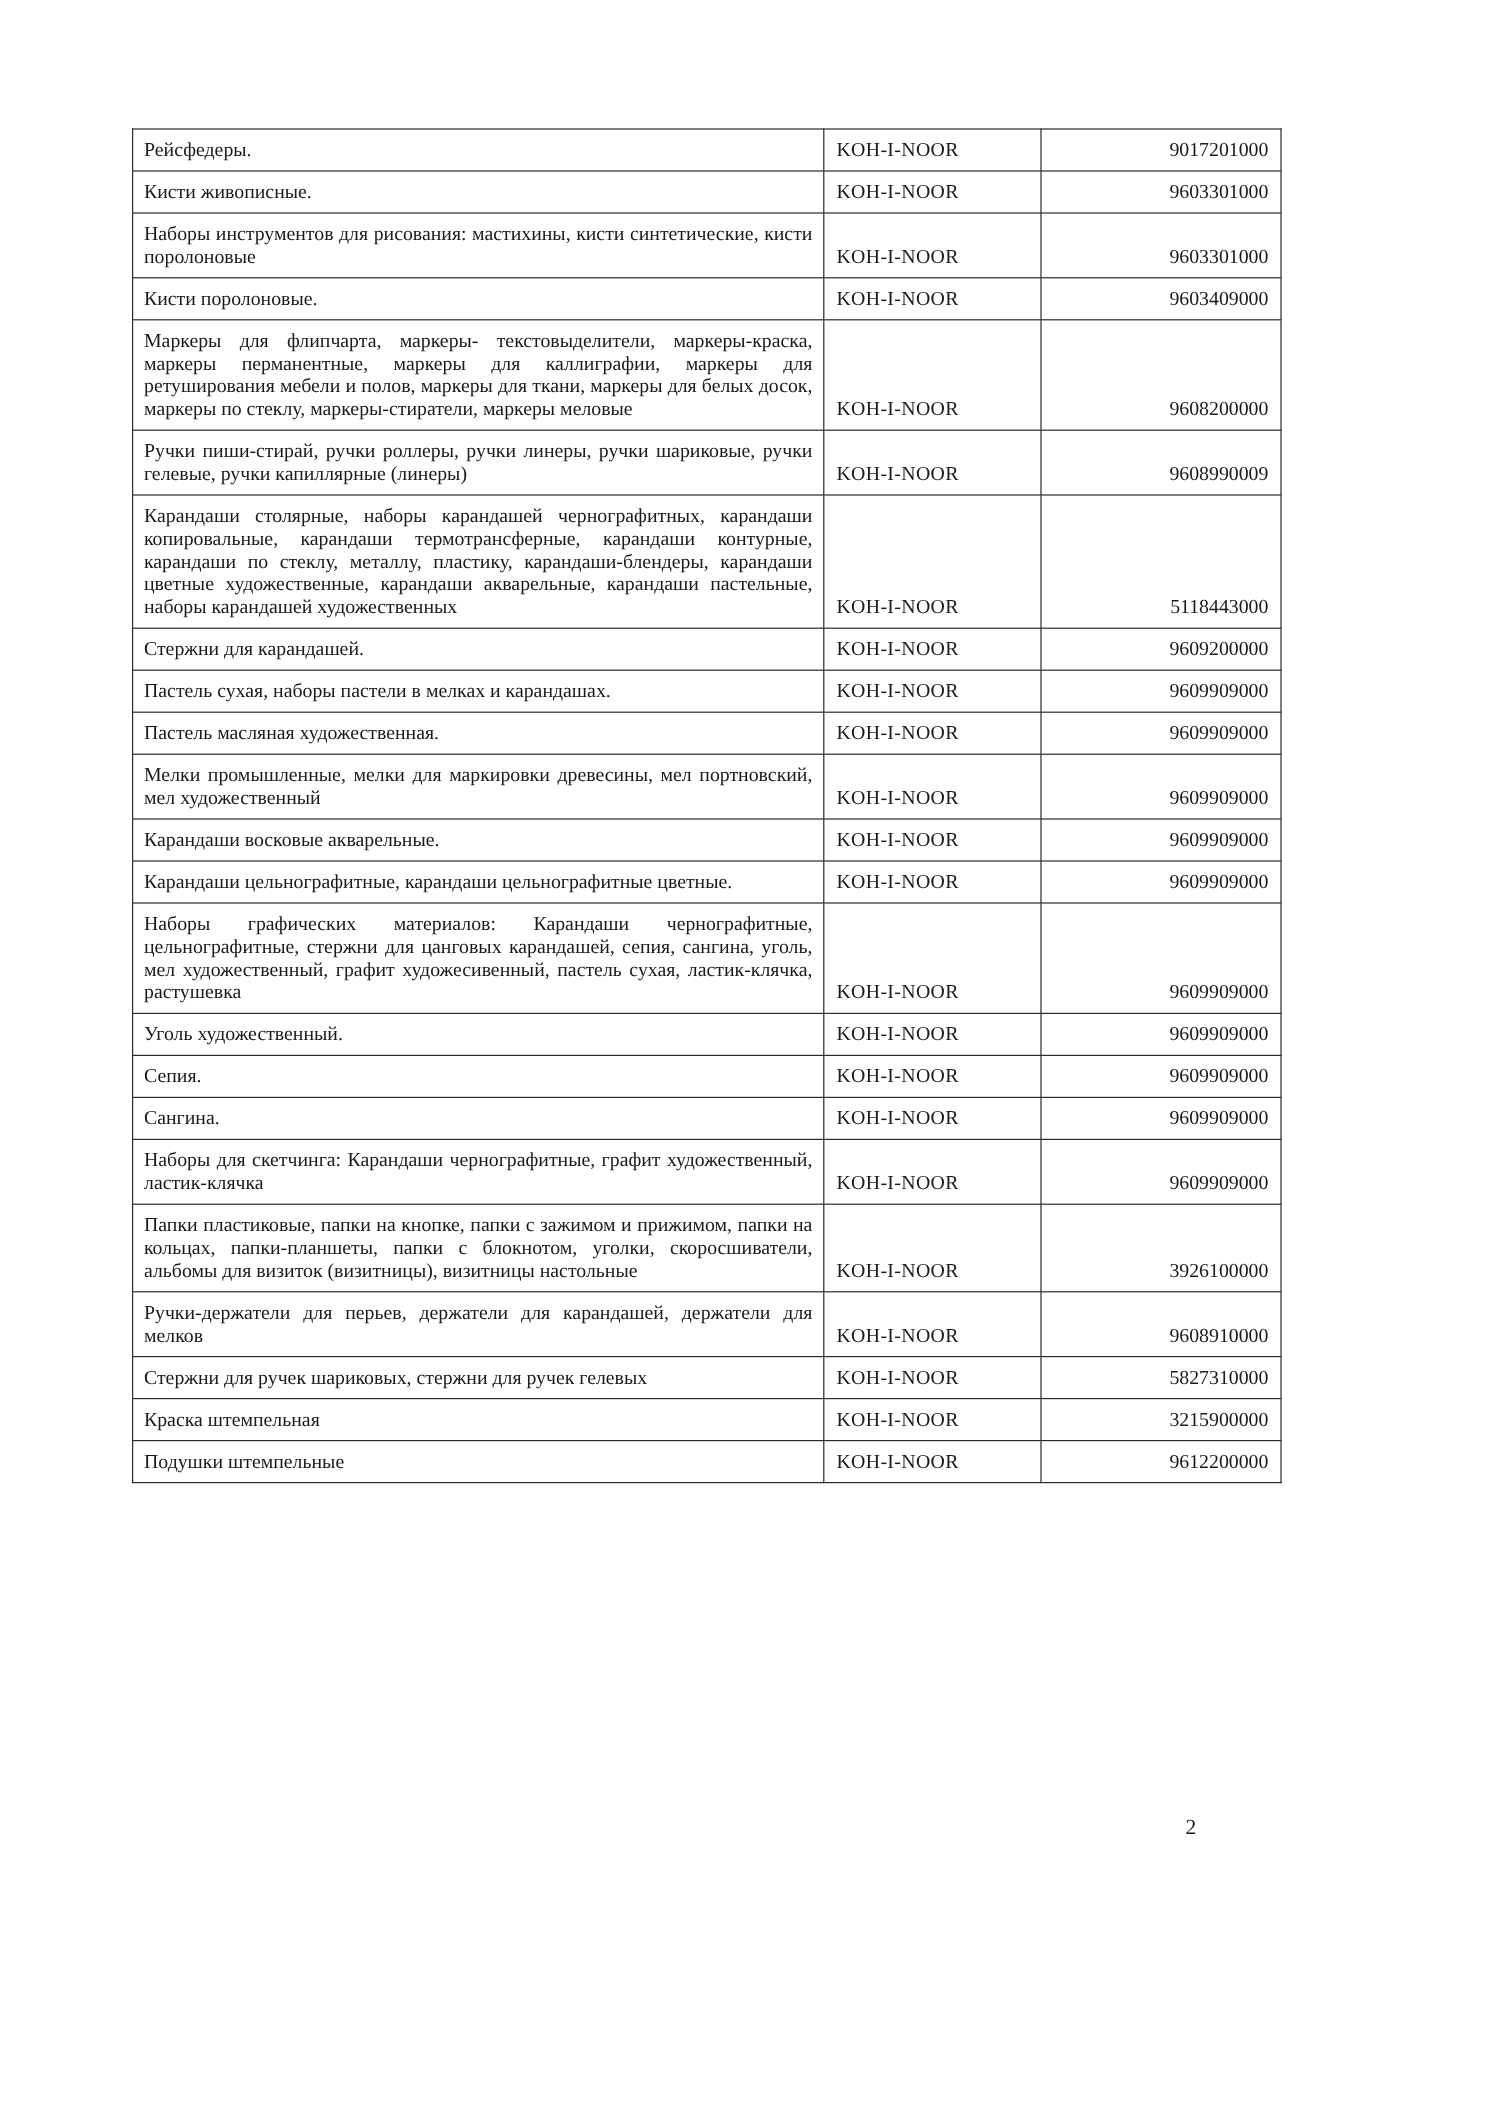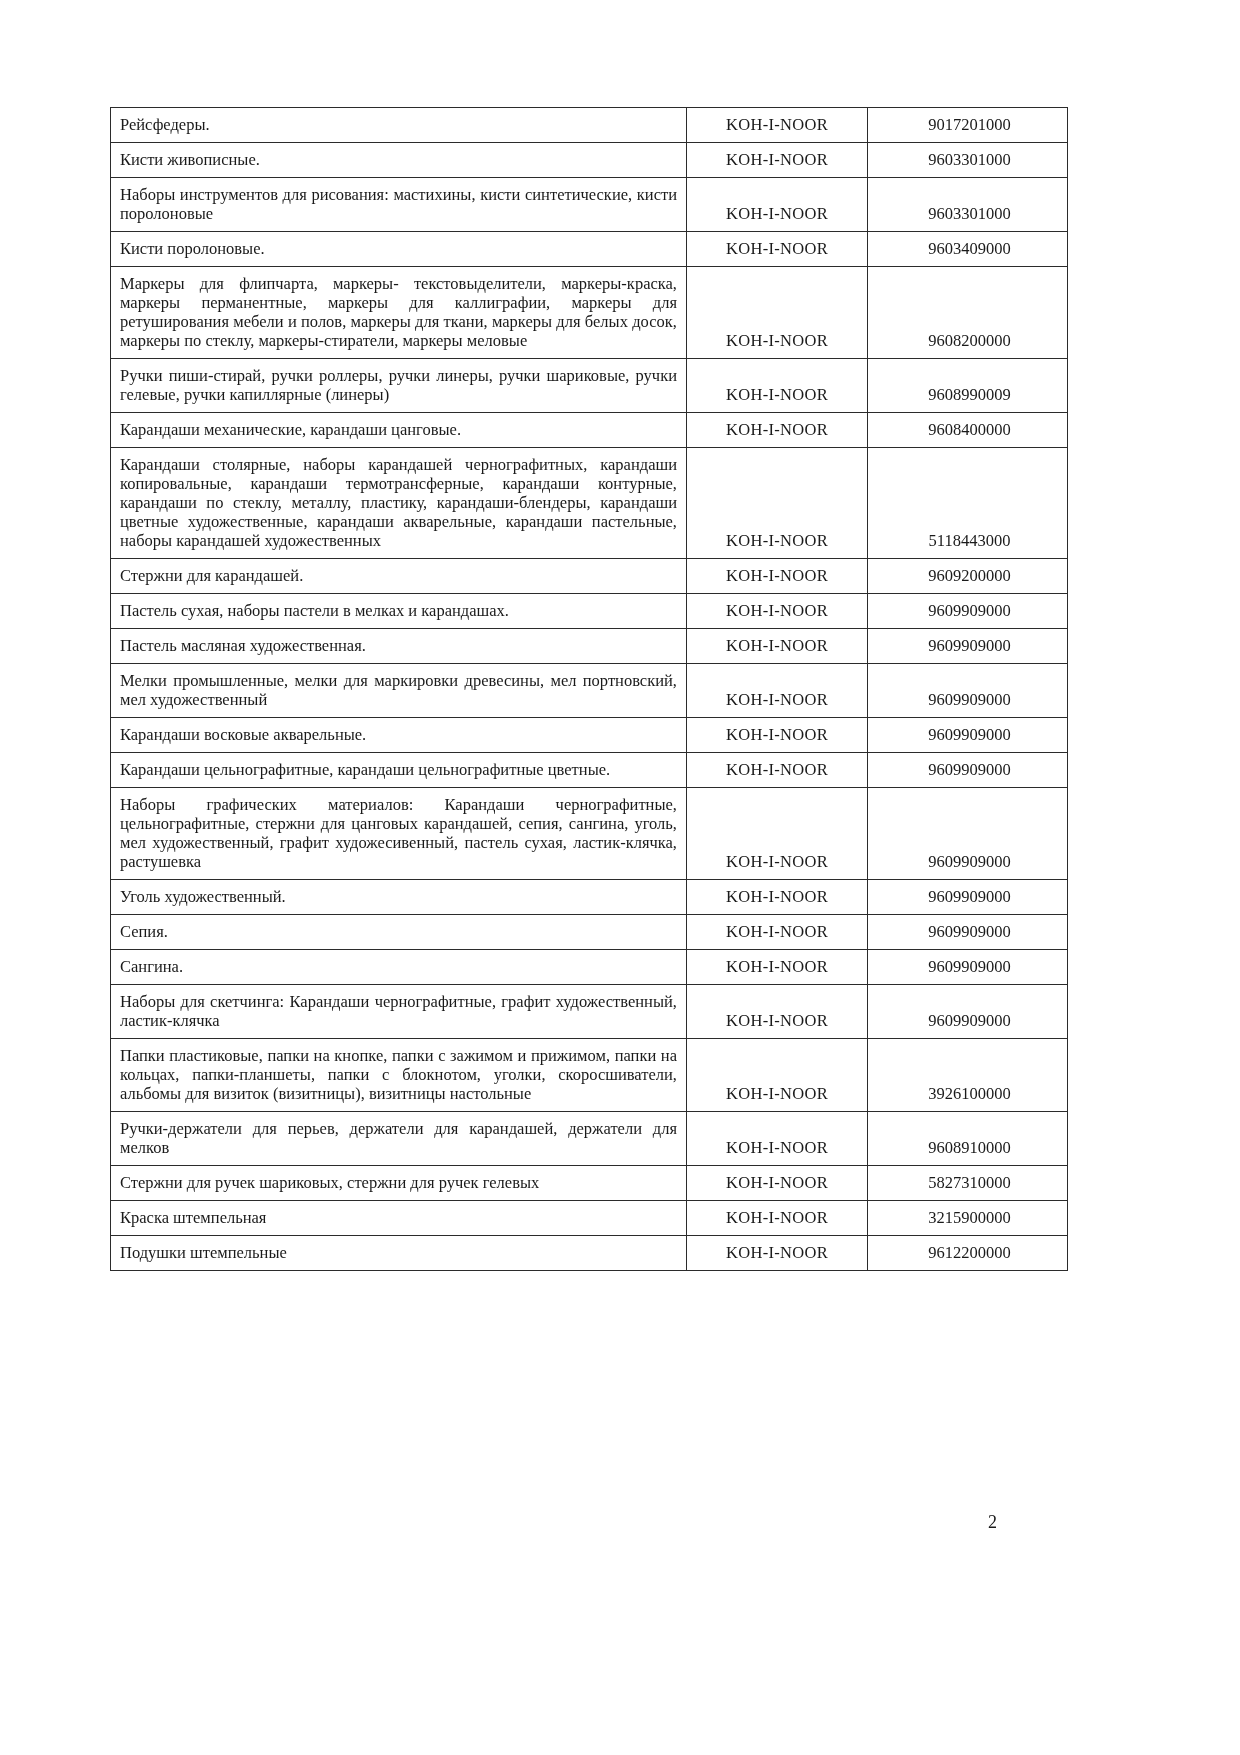--- a/index.html
+++ b/index.html
@@ -41,27 +41,26 @@
   .product-table td.desc-cell {
     width: 557px;
     text-align: justify;
     vertical-align: top;
     padding-left: 9px;
     padding-right: 9px;
     margin-left: 24px;
   }
   .product-table td.brand-cell {
     width: 160px;
-    text-align: center;
     vertical-align: bottom;
     letter-spacing: 0.3px;
   }
   .product-table td.code-cell {
     width: 175px;
-    text-align: center;
+    text-align: right;
     vertical-align: bottom;
     padding-left: 14px;
   }
   .page-number {
     position: absolute;
     left: 988px;
     top: 1512px;
     font-size: 18px;
     color: #1a1a1a;
   }
@@ -95,25 +94,20 @@
         </tr>
         <tr>
           <td class="desc-cell">Маркеры для флипчарта, маркеры- текстовыделители, маркеры-краска, маркеры перманентные, маркеры для каллиграфии, маркеры для ретуширования мебели и полов, маркеры для ткани, маркеры для белых досок, маркеры по стеклу, маркеры-стиратели, маркеры меловые</td>
           <td class="brand-cell">KOH-I-NOOR</td>
           <td class="code-cell">9608200000</td>
         </tr>
         <tr>
           <td class="desc-cell">Ручки пиши-стирай, ручки роллеры, ручки линеры, ручки шариковые, ручки гелевые, ручки капиллярные (линеры)</td>
           <td class="brand-cell">KOH-I-NOOR</td>
           <td class="code-cell">9608990009</td>
-        </tr>
-        <tr>
-          <td class="desc-cell">Карандаши механические,  карандаши цанговые.</td>
-          <td class="brand-cell">KOH-I-NOOR</td>
-          <td class="code-cell">9608400000</td>
         </tr>
         <tr>
           <td class="desc-cell">Карандаши столярные, наборы карандашей чернографитных, карандаши копировальные, карандаши термотрансферные, карандаши контурные, карандаши по стеклу, металлу, пластику, карандаши-блендеры, карандаши цветные художественные, карандаши акварельные, карандаши пастельные, наборы карандашей художественных</td>
           <td class="brand-cell">KOH-I-NOOR</td>
           <td class="code-cell">5118443000</td>
         </tr>
         <tr>
           <td class="desc-cell">Стержни для карандашей.</td>
           <td class="brand-cell">KOH-I-NOOR</td>
           <td class="code-cell">9609200000</td>

